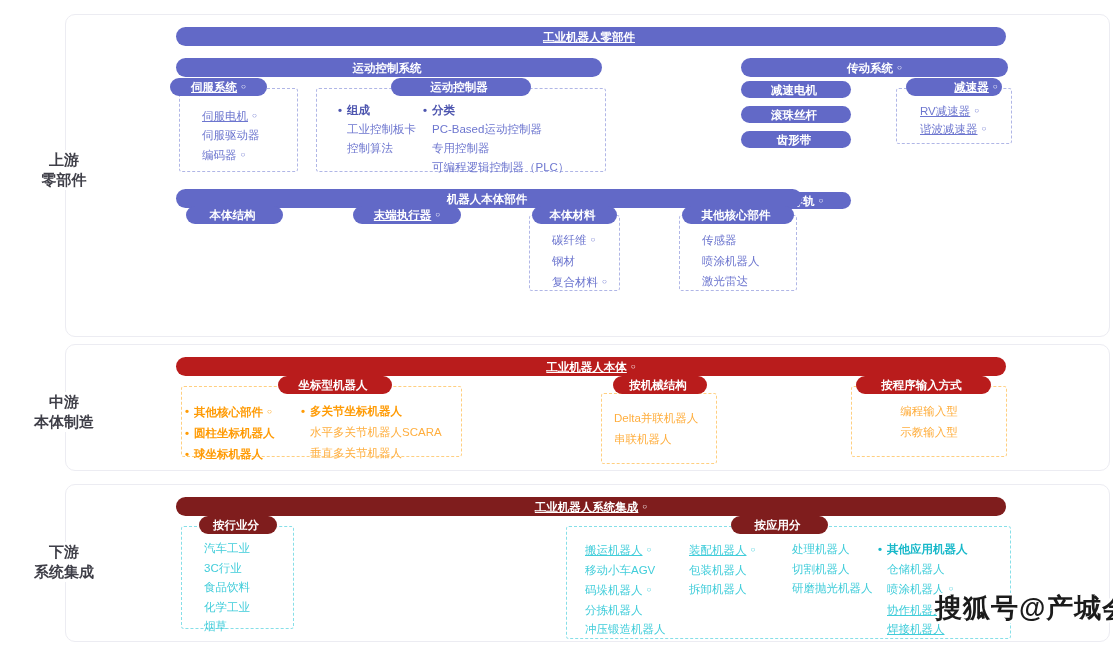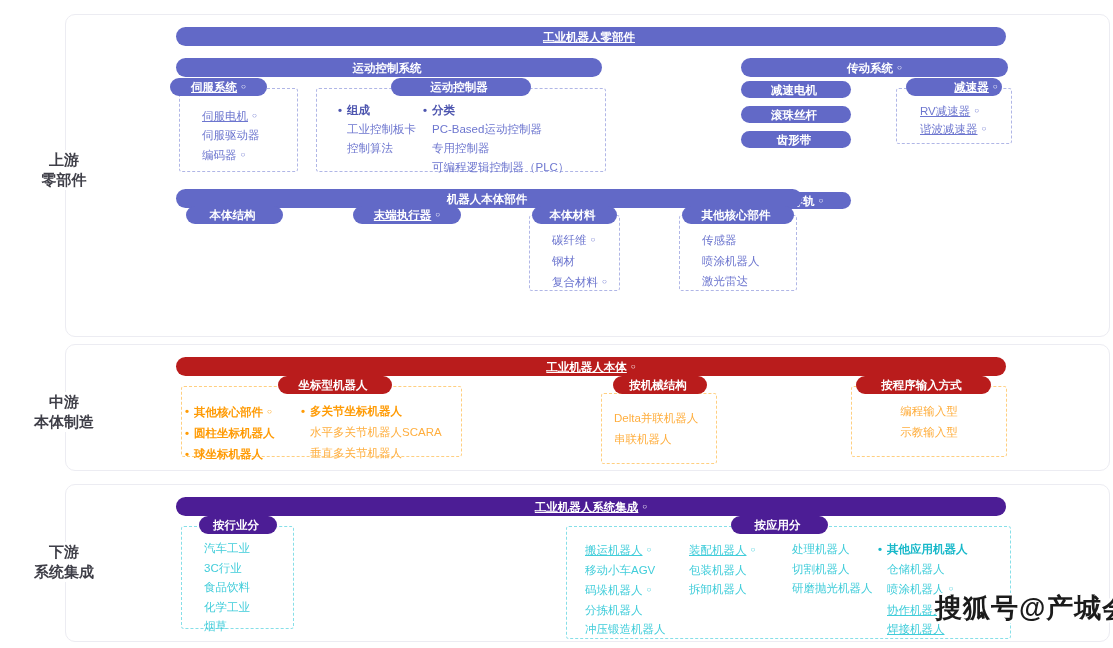--- a/index.html
+++ b/index.html
@@ -9,21 +9,21 @@
   .card { position:absolute; left:65px; width:1045px; border:1px solid #ececf2; border-radius:10px; background:#fff; }
 
   .side-label { position:absolute; left:14px; width:100px; text-align:center; background:#fff; font-weight:bold; font-size:15px; color:#3f3f48; line-height:20px; z-index:5; }
 
   .pill { position:absolute; border-radius:10px; color:#fff; font-size:11.5px; font-weight:bold; text-align:center; white-space:nowrap; z-index:3; }
   .pill.h19 { height:19px; line-height:19px; }
   .pill.h18 { height:18px; line-height:18px; }
   .pill.h17 { height:17px; line-height:17px; border-radius:8.5px; }
   .sec-p .pill { background:#6269c7; }
   .sec-o .pill { background:#b91c1c; }
-  .sec-c .pill { background:#4c1d95; }
+  .sec-c .pill { background:#7f1d1d; }
 
   .dbox { position:absolute; border:1px dashed; border-radius:3px; background:#fff; z-index:2; }
   .sec-p .dbox { border-color:#b0b6e6; }
   .sec-o .dbox { border-color:#ffcf80; }
   .sec-c .dbox { border-color:#86dfe8; }
 
   .list { font-size:11.5px; white-space:nowrap; }
   .sec-p .list { color:#6d76cf; }
   .sec-o .list { color:#ffae3e; }
   .sec-c .list { color:#41cdda; }

